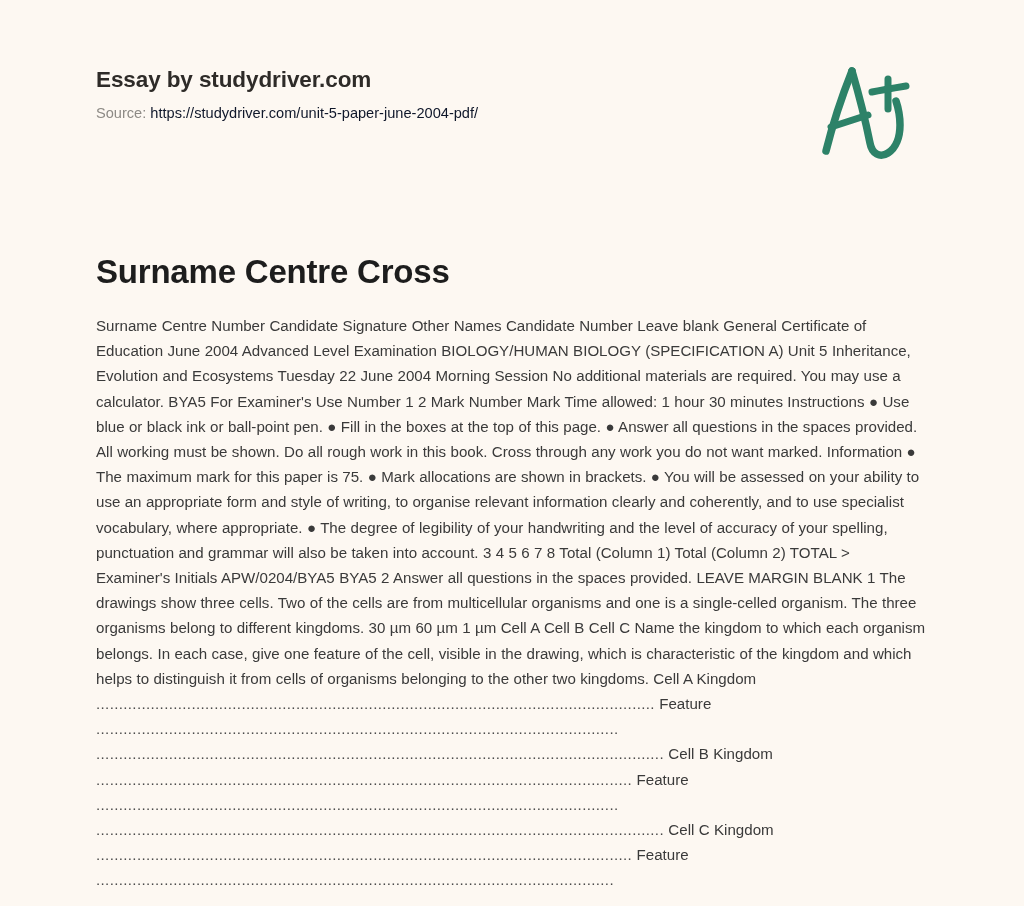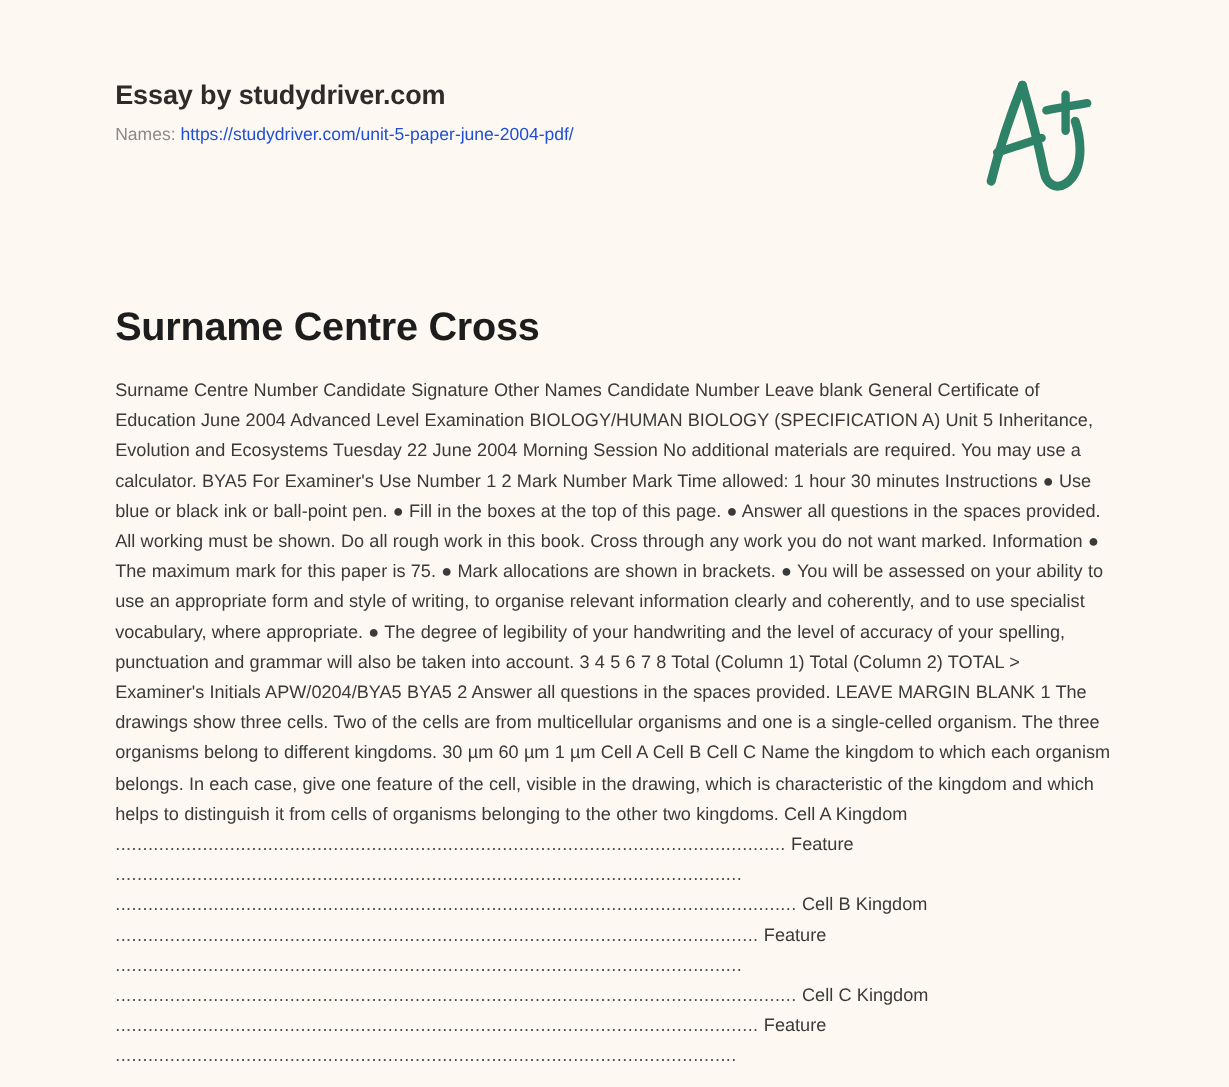--- a/index.html
+++ b/index.html
@@ -60,21 +60,21 @@
     font-size: 14.6px;
     line-height: 1.35;
     white-space: nowrap;
   }
 
   .source-label {
     color: #8d8a85;
   }
 
   .source-link {
-    color: #1d4ed8;
+    color: #0f172a;
     text-decoration: none;
   }
 
   
   .logo {
     position: absolute;
     right: 74px;
     top: 57px;
     width: 118px;
     height: 112px;
@@ -126,21 +126,21 @@
 <body>
 
 <div class="page">
 
   <div class="header">
 
     <div class="header-left">
       <div class="byline">Essay by studydriver.com</div>
 
       <div class="source-row">
-        <span class="source-label">Names:</span>
+        <span class="source-label">Source:</span>
         <span class="source-link">https://studydriver.com/unit-5-paper-june-2004-pdf/</span>
       </div>
     </div>
 
     <div class="logo">
       <svg viewBox="0 0 118 112" xmlns="http://www.w3.org/2000/svg">
         <g fill="none" stroke="#2d8268" stroke-linecap="round" stroke-linejoin="round">
 
           <path d="M48 14 C40 34, 30 62, 22 94" stroke-width="7.5"></path>
 

